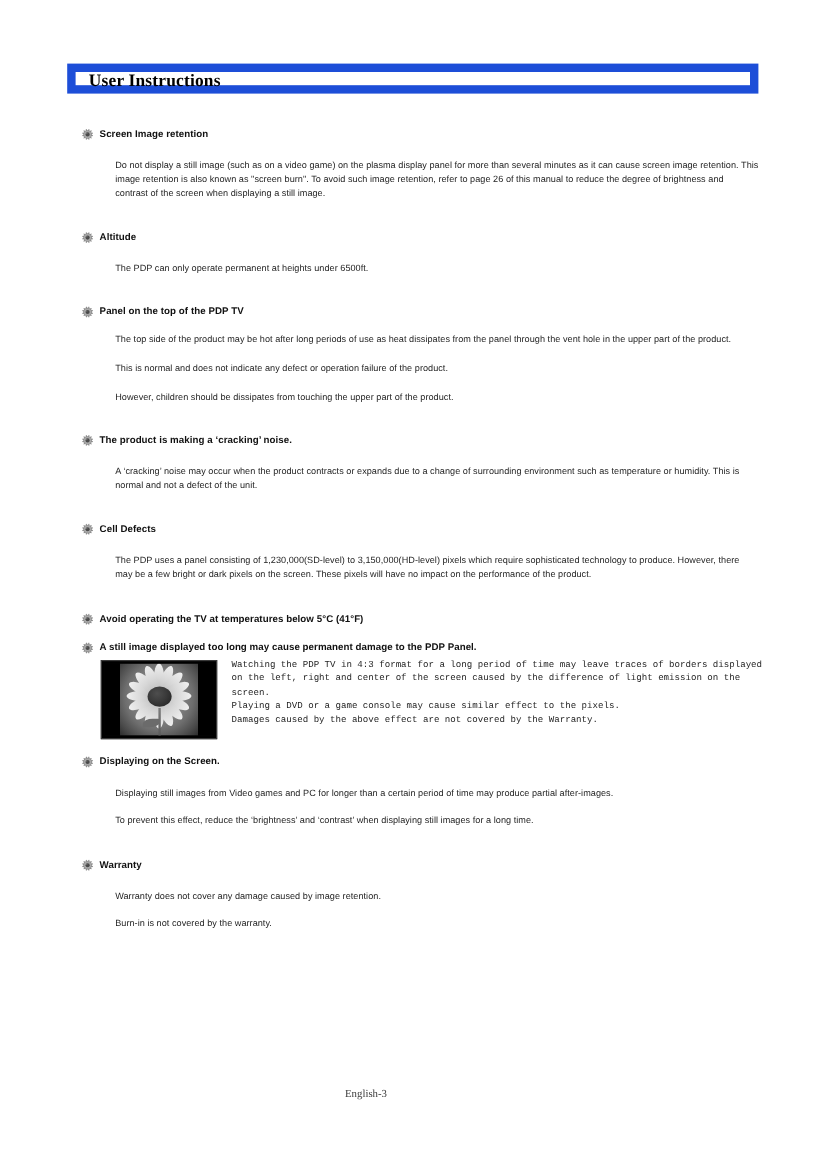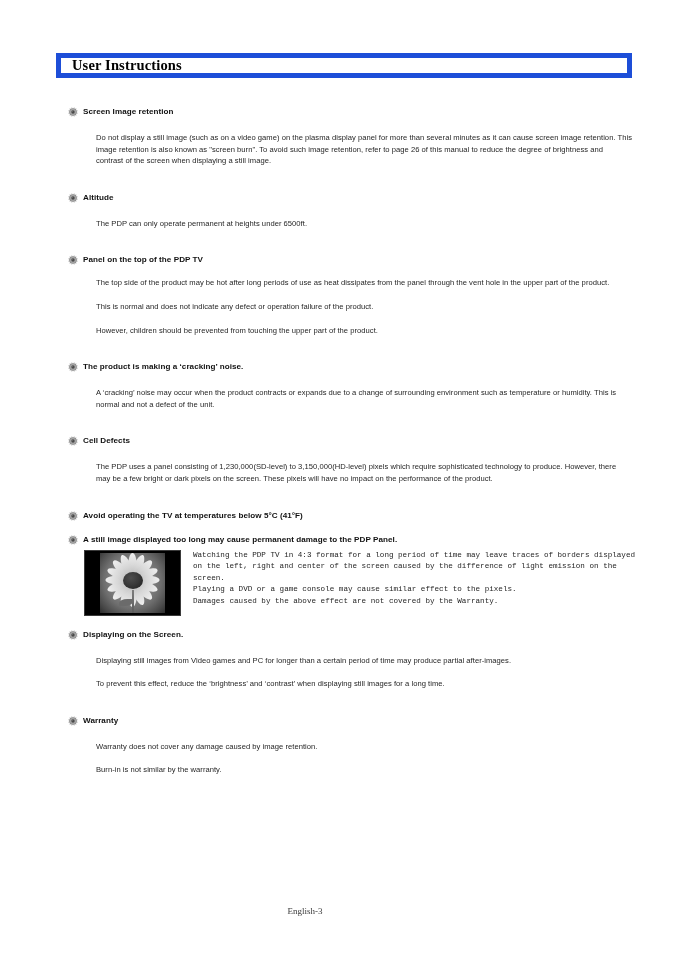--- a/index.html
+++ b/index.html
@@ -17,24 +17,23 @@
     overflow: hidden;
   }
 
   
   .title-box {
     position: absolute;
     left: 56px;
     top: 53px;
     width: 576px;
     height: 25px;
-    border: 5px solid #1d4ed8;
+    border: 7px solid #1d4ed8;
     box-sizing: border-box;
     display: flex;
-    align-items: center;
   }
   .title-text {
     font-family: "Liberation Serif", serif;
     font-weight: bold;
     font-size: 14.5px;
     color: #000000;
     padding-left: 11px;
     letter-spacing: 0.15px;
   }
 
@@ -245,21 +244,21 @@
         <div class="sec-head"><span class="gear"><svg viewBox="0 0 24 24" width="10" height="10" aria-hidden="true">
               <path d="M20.00,12.00L22.93,14.44L22.69,15.35L18.93,16.00L18.93,16.00L20.24,19.58L19.58,20.24L16.00,18.93L16.00,18.93L15.35,22.69L14.44,22.93L12.00,20.00L12.00,20.00L9.56,22.93L8.65,22.69L8.00,18.93L8.00,18.93L4.42,20.24L3.76,19.58L5.07,16.00L5.07,16.00L1.31,15.35L1.07,14.44L4.00,12.00L4.00,12.00L1.07,9.56L1.31,8.65L5.07,8.00L5.07,8.00L3.76,4.42L4.42,3.76L8.00,5.07L8.00,5.07L8.65,1.31L9.56,1.07L12.00,4.00L12.00,4.00L14.44,1.07L15.35,1.31L16.00,5.07L16.00,5.07L19.58,3.76L20.24,4.42L18.93,8.00L18.93,8.00L22.69,8.65L22.93,9.56L20.00,12.00Z" fill="#8d8d8d"></path>
               <circle cx="12" cy="12" r="7.2" fill="#a8a8a8"></circle>
               <circle cx="12" cy="12" r="4.1" fill="#4a4a4a"></circle>
               <circle cx="10.4" cy="10.2" r="1.3" fill="#7a7a7a"></circle>
             </svg></span><span>Panel on the top of the PDP TV</span></div>
         <div class="gap-none"></div>
         <div class="sec-body">
           <p>The top side of the product may be hot after long periods of use as heat dissipates from the panel through the vent hole in the upper part of the product.</p>
           <p>This is normal and does not indicate any defect or operation failure of the product.</p>
-          <p>However, children should be prevented from touching the upper part of the product.</p>
+          <p>However, children should be dissipates from touching the upper part of the product.</p>
         </div>
       </div>
       <div class="sec-space"></div>
       <div class="section">
         <div class="sec-head"><span class="gear"><svg viewBox="0 0 24 24" width="10" height="10" aria-hidden="true">
               <path d="M20.00,12.00L22.93,14.44L22.69,15.35L18.93,16.00L18.93,16.00L20.24,19.58L19.58,20.24L16.00,18.93L16.00,18.93L15.35,22.69L14.44,22.93L12.00,20.00L12.00,20.00L9.56,22.93L8.65,22.69L8.00,18.93L8.00,18.93L4.42,20.24L3.76,19.58L5.07,16.00L5.07,16.00L1.31,15.35L1.07,14.44L4.00,12.00L4.00,12.00L1.07,9.56L1.31,8.65L5.07,8.00L5.07,8.00L3.76,4.42L4.42,3.76L8.00,5.07L8.00,5.07L8.65,1.31L9.56,1.07L12.00,4.00L12.00,4.00L14.44,1.07L15.35,1.31L16.00,5.07L16.00,5.07L19.58,3.76L20.24,4.42L18.93,8.00L18.93,8.00L22.69,8.65L22.93,9.56L20.00,12.00Z" fill="#8d8d8d"></path>
               <circle cx="12" cy="12" r="7.2" fill="#a8a8a8"></circle>
               <circle cx="12" cy="12" r="4.1" fill="#4a4a4a"></circle>
               <circle cx="10.4" cy="10.2" r="1.3" fill="#7a7a7a"></circle>
             </svg></span><span>The product is making a ‘cracking’ noise.</span></div>
@@ -353,20 +352,20 @@
       <div class="section">
         <div class="sec-head"><span class="gear"><svg viewBox="0 0 24 24" width="10" height="10" aria-hidden="true">
               <path d="M20.00,12.00L22.93,14.44L22.69,15.35L18.93,16.00L18.93,16.00L20.24,19.58L19.58,20.24L16.00,18.93L16.00,18.93L15.35,22.69L14.44,22.93L12.00,20.00L12.00,20.00L9.56,22.93L8.65,22.69L8.00,18.93L8.00,18.93L4.42,20.24L3.76,19.58L5.07,16.00L5.07,16.00L1.31,15.35L1.07,14.44L4.00,12.00L4.00,12.00L1.07,9.56L1.31,8.65L5.07,8.00L5.07,8.00L3.76,4.42L4.42,3.76L8.00,5.07L8.00,5.07L8.65,1.31L9.56,1.07L12.00,4.00L12.00,4.00L14.44,1.07L15.35,1.31L16.00,5.07L16.00,5.07L19.58,3.76L20.24,4.42L18.93,8.00L18.93,8.00L22.69,8.65L22.93,9.56L20.00,12.00Z" fill="#8d8d8d"></path>
               <circle cx="12" cy="12" r="7.2" fill="#a8a8a8"></circle>
               <circle cx="12" cy="12" r="4.1" fill="#4a4a4a"></circle>
               <circle cx="10.4" cy="10.2" r="1.3" fill="#7a7a7a"></circle>
             </svg></span><span>Warranty</span></div>
         <div class="gap-sm"></div>
         <div class="sec-body">
           <p>Warranty does not cover any damage caused by image retention.</p>
-          <p>Burn-in is not similar by the warranty.</p>
+          <p>Burn-in is not covered by the warranty.</p>
         </div>
       </div>
       <div class="sec-space"></div>
     </div>
 </div>
 
 <div class="footer">English-3</div>
 
 </body></html>

